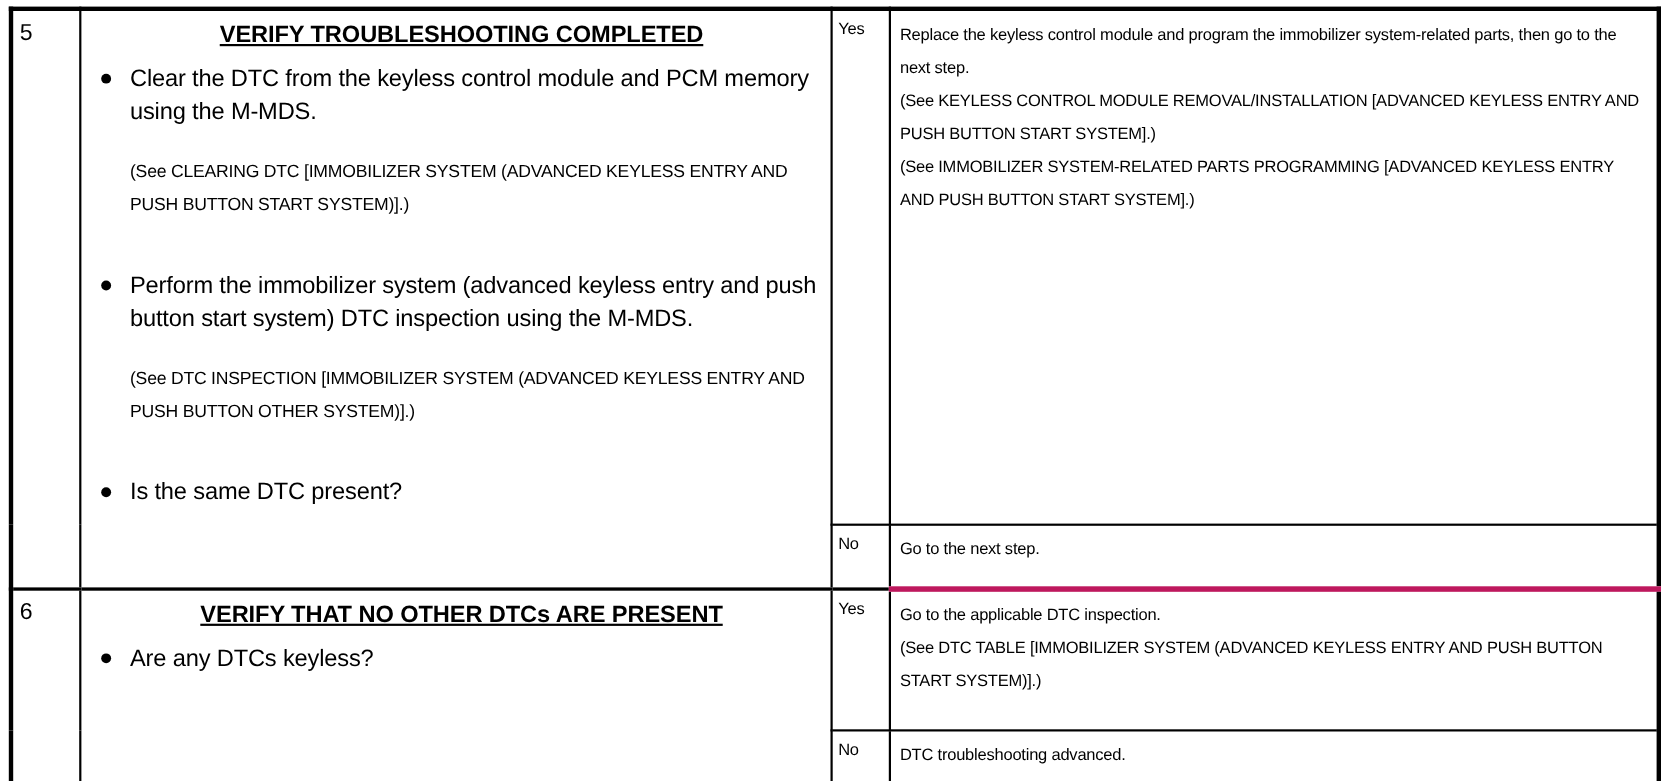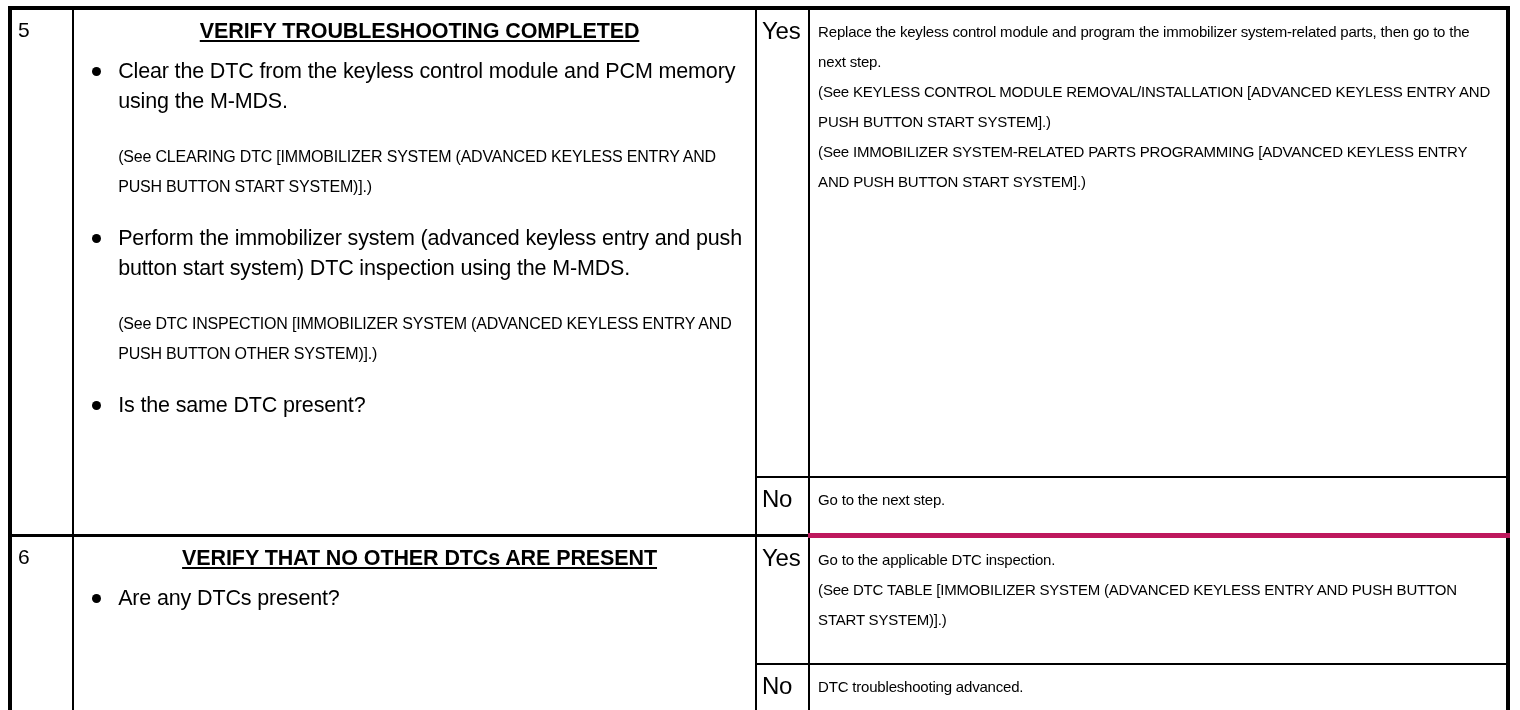--- a/index.html
+++ b/index.html
@@ -65,39 +65,39 @@
   }
   ul.blist > li {
     position: relative;
     padding-left: 34px;
     font-size: 21.5px;
     line-height: 30px;
     letter-spacing: -0.15px;
     margin-bottom: 0px;
   }
   ul.blist > li + li {
-    margin-top: 21px;
+    margin-top: 42px;
   }
   ul.blist > li .bullet {
     position: absolute;
     left: 8px;
     top: 11px;
     width: 9px;
     height: 9px;
     border-radius: 50%;
     background: #000;
   }
   .sub-ref {
     font-size: 16px;
     line-height: 30px;
     letter-spacing: -0.2px;
     margin-top: 26px;
   }
   .answer {
-    font-size: 24px;
+    font-size: 15px;
     line-height: 1;
     padding: 9px 0 0 5px;
     letter-spacing: -0.2px;
   }
   .result {
     font-size: 15px;
     line-height: 30px;
     letter-spacing: -0.2px;
     padding: 7px 8px 10px 8px;
   }
@@ -173,21 +173,21 @@
         <td rowspan="2" class="step-cell" style="border-top:3px solid #000;">
           <div class="step-num">6</div>
         </td>
 
         <td rowspan="2" class="body-cell" style="border-top:3px solid #000;">
           <div class="cell-body">
             <div class="cell-title">VERIFY THAT NO OTHER DTCs ARE PRESENT</div>
             <ul class="blist">
               <li>
                 <span class="bullet"></span>
-                <span>Are any DTCs present?</span>
+                <span>Are any DTCs keyless?</span>
               </li>
             </ul>
           </div>
         </td>
 
         <td class="answer-cell" style="height:126px;border-top:3px solid #000;">
           <div class="answer">Yes</div>
         </td>
 
         <td class="result-cell" style="border-top:5px solid #be185d;">

